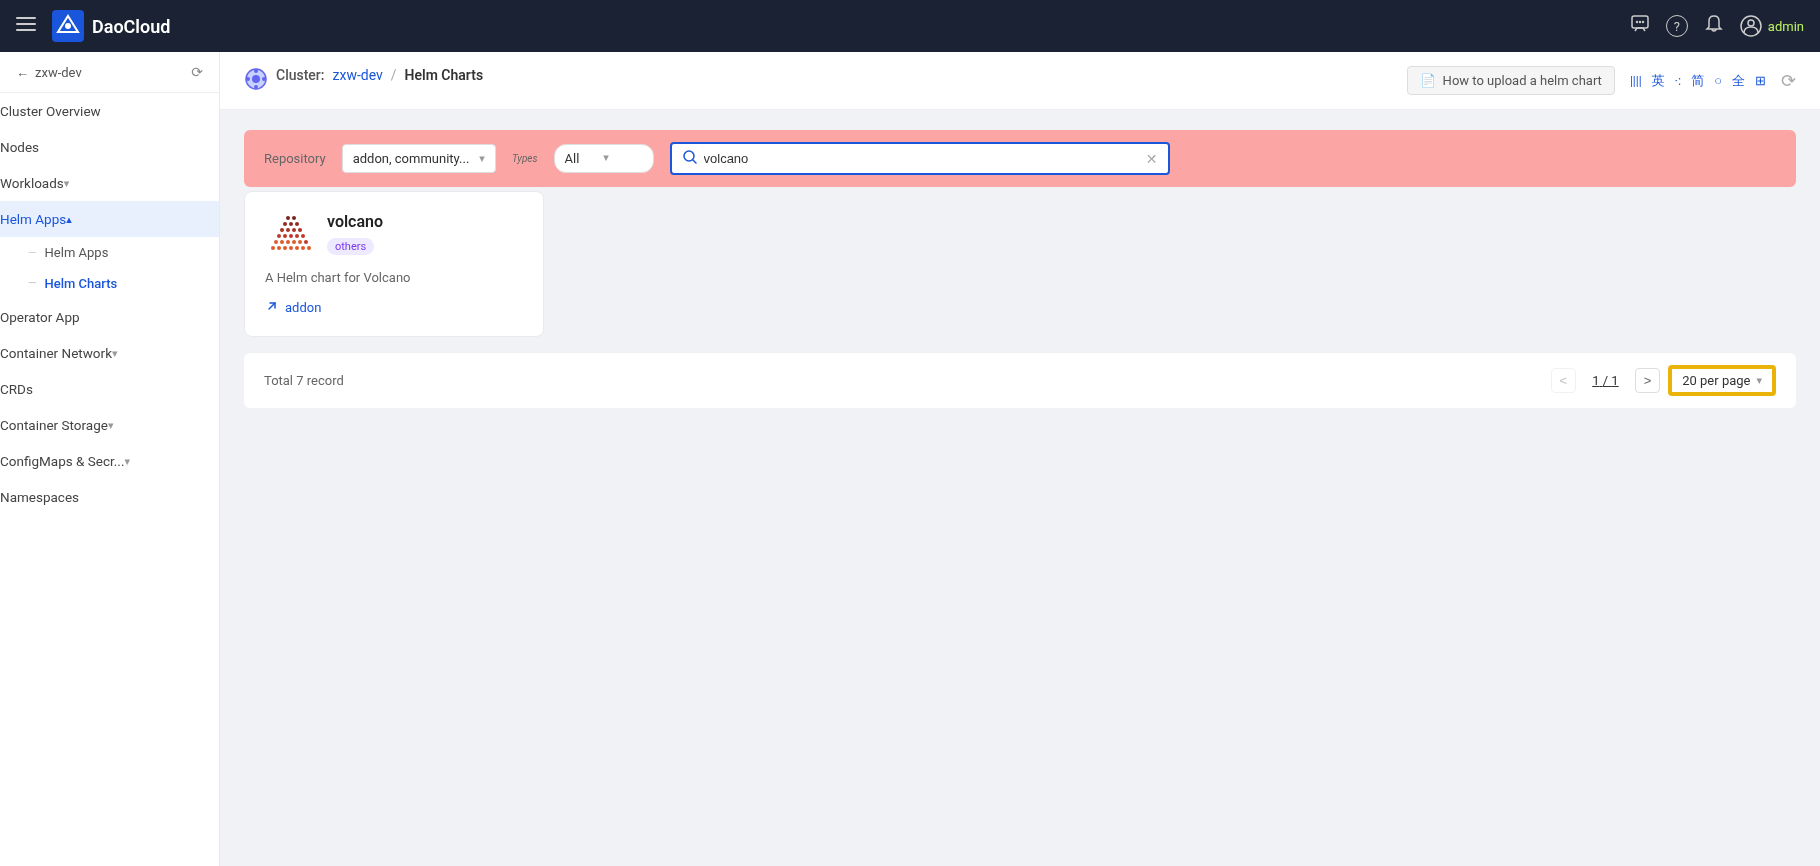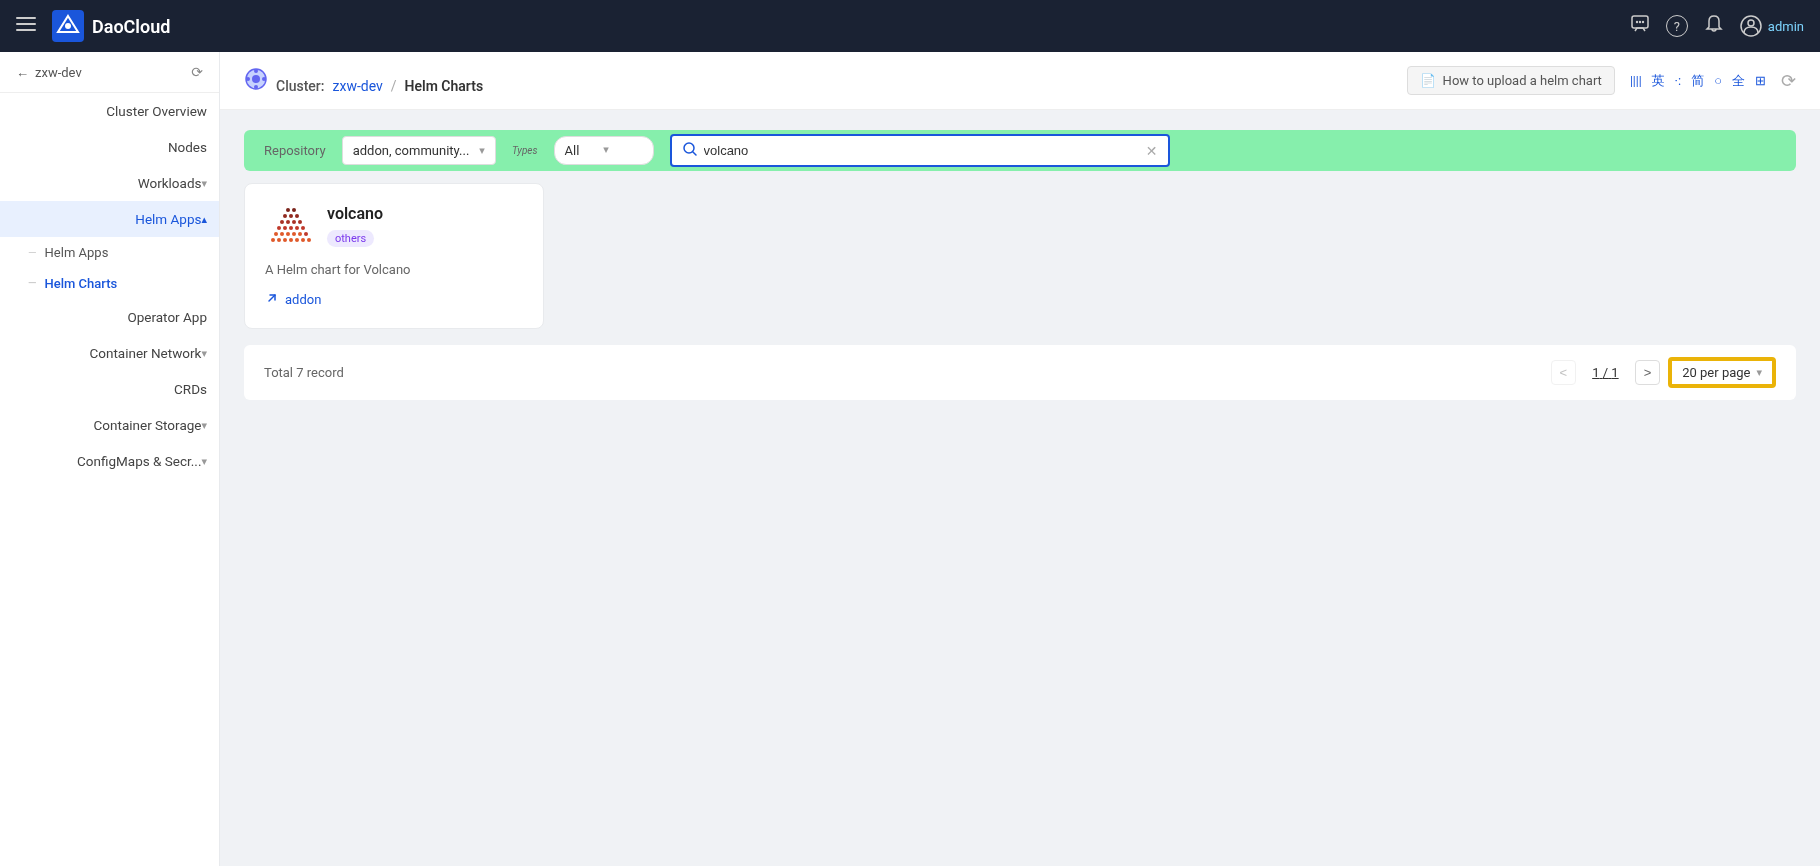--- a/index.html
+++ b/index.html
@@ -37,27 +37,27 @@
       display: flex;
       align-items: center;
       justify-content: space-between;
       padding: 12px 16px;
       border-bottom: 1px solid #eee;
     }
     .sidebar-back { display: flex; align-items: center; gap: 6px; color: #555; cursor: pointer; font-size: 13px; }
     .sidebar-refresh { color: #888; cursor: pointer; font-size: 14px; }
 
     .sidebar-item {
-      padding: 10px 12px;
+      padding: 10px 0;
       cursor: pointer;
       color: #444;
       font-size: 13.5px;
       display: flex;
       align-items: center;
-      justify-content: flex-end;
+      justify-content: flex-start;
       transition: background 0.15s;
     }
     .sidebar-item.active-parent { background: #e8f0fe; }
     .sidebar-sub-item {
       padding: 8px 16px 8px 28px;
       cursor: pointer;
       color: #555;
       font-size: 13px;
       display: flex;
       align-items: center;
@@ -76,21 +76,21 @@
 
     
     .breadcrumb-bar {
       background: #fff;
       padding: 14px 24px;
       display: flex;
       align-items: center;
       justify-content: space-between;
       border-bottom: 1px solid #eee;
     }
-    .breadcrumb { display: flex; align-items: flex-end; gap: 8px; }
+    .breadcrumb { display: flex; align-items: flex-start; gap: 8px; }
     .breadcrumb-icon { color: #555; }
 
     .breadcrumb-right { display: flex; align-items: center; gap: 12px; }
     .upload-link {
       display: flex;
       align-items: center;
       gap: 6px;
       background: #f5f5f5;
       border: 1px solid #ddd;
       border-radius: 4px;
@@ -101,27 +101,27 @@
     }
     .lang-icons { display: flex; align-items: center; gap: 4px; color: #1a56db; font-size: 13px; }
     .lang-icon { cursor: pointer; padding: 2px 3px; }
     .refresh-btn { color: #888; cursor: pointer; font-size: 16px; }
 
     
     .content-area { padding: 20px 24px; }
 
     
     .filters {
-      background: #86efac;
+      background: #fca5a5;
       border-radius: 6px;
-      padding: 4px 20px;
+      padding: 12px 20px;
       display: flex;
       align-items: center;
       gap: 16px;
-      margin-bottom: 12px;
+      margin-bottom: 4px;
     }
     .filter-label { color: #666; font-size: 13px; }
     .filter-select {
       border: 1px solid #ddd;
       border-radius: 4px;
       padding: 6px 10px;
       font-size: 13px;
       color: #333;
       background: #fff;
       cursor: pointer;
@@ -271,21 +271,21 @@
         <path d="M10 2 C7 2 5 4 5 7 L5 13 L3 15 H17 L15 13 L15 7 C15 4 13 2 10 2Z" stroke="#ccc" stroke-width="1.5" fill="none"></path>
         <path d="M8 15 C8 16.1 8.9 17 10 17 C11.1 17 12 16.1 12 15" stroke="#ccc" stroke-width="1.5" fill="none"></path>
       </svg>
     </span>
     <div class="topnav-user">
       <svg width="22" height="22" viewBox="0 0 22 22" fill="none">
         <circle cx="11" cy="11" r="10" stroke="#ccc" stroke-width="1.5"></circle>
         <circle cx="11" cy="8" r="3" stroke="#ccc" stroke-width="1.5"></circle>
         <path d="M4 18 C4 14 7 12 11 12 C15 12 18 14 18 18" stroke="#ccc" stroke-width="1.5" fill="none"></path>
       </svg>
-      <span style="color:#7dd3fc;font-size:13px;">admin</span>
+      <span style="color:#bef264;font-size:13px;">admin</span>
     </div>
   </div>
 </nav>
 
 <div class="layout">
 
   <aside class="sidebar">
     <div class="sidebar-header">
       <div class="sidebar-back">
         <span>←</span>
@@ -324,20 +324,23 @@
     <div class="sidebar-item">
       <span>CRDs</span>
     </div>
     <div class="sidebar-item">
       <span>Container Storage</span>
       <span class="chevron">▾</span>
     </div>
     <div class="sidebar-item">
       <span>ConfigMaps &amp; Secr...</span>
       <span class="chevron">▾</span>
+    </div>
+    <div class="sidebar-item">
+      <span>Namespaces</span>
     </div>
   </aside>
 
   <main class="main">
 
     <div class="breadcrumb-bar">
       <div class="breadcrumb">
         <span class="breadcrumb-icon">
           <svg width="24" height="24" viewBox="0 0 24 24" fill="none">
             <circle cx="12" cy="12" r="10" fill="#c7d2fe" stroke="#6366f1" stroke-width="1.5"></circle>

